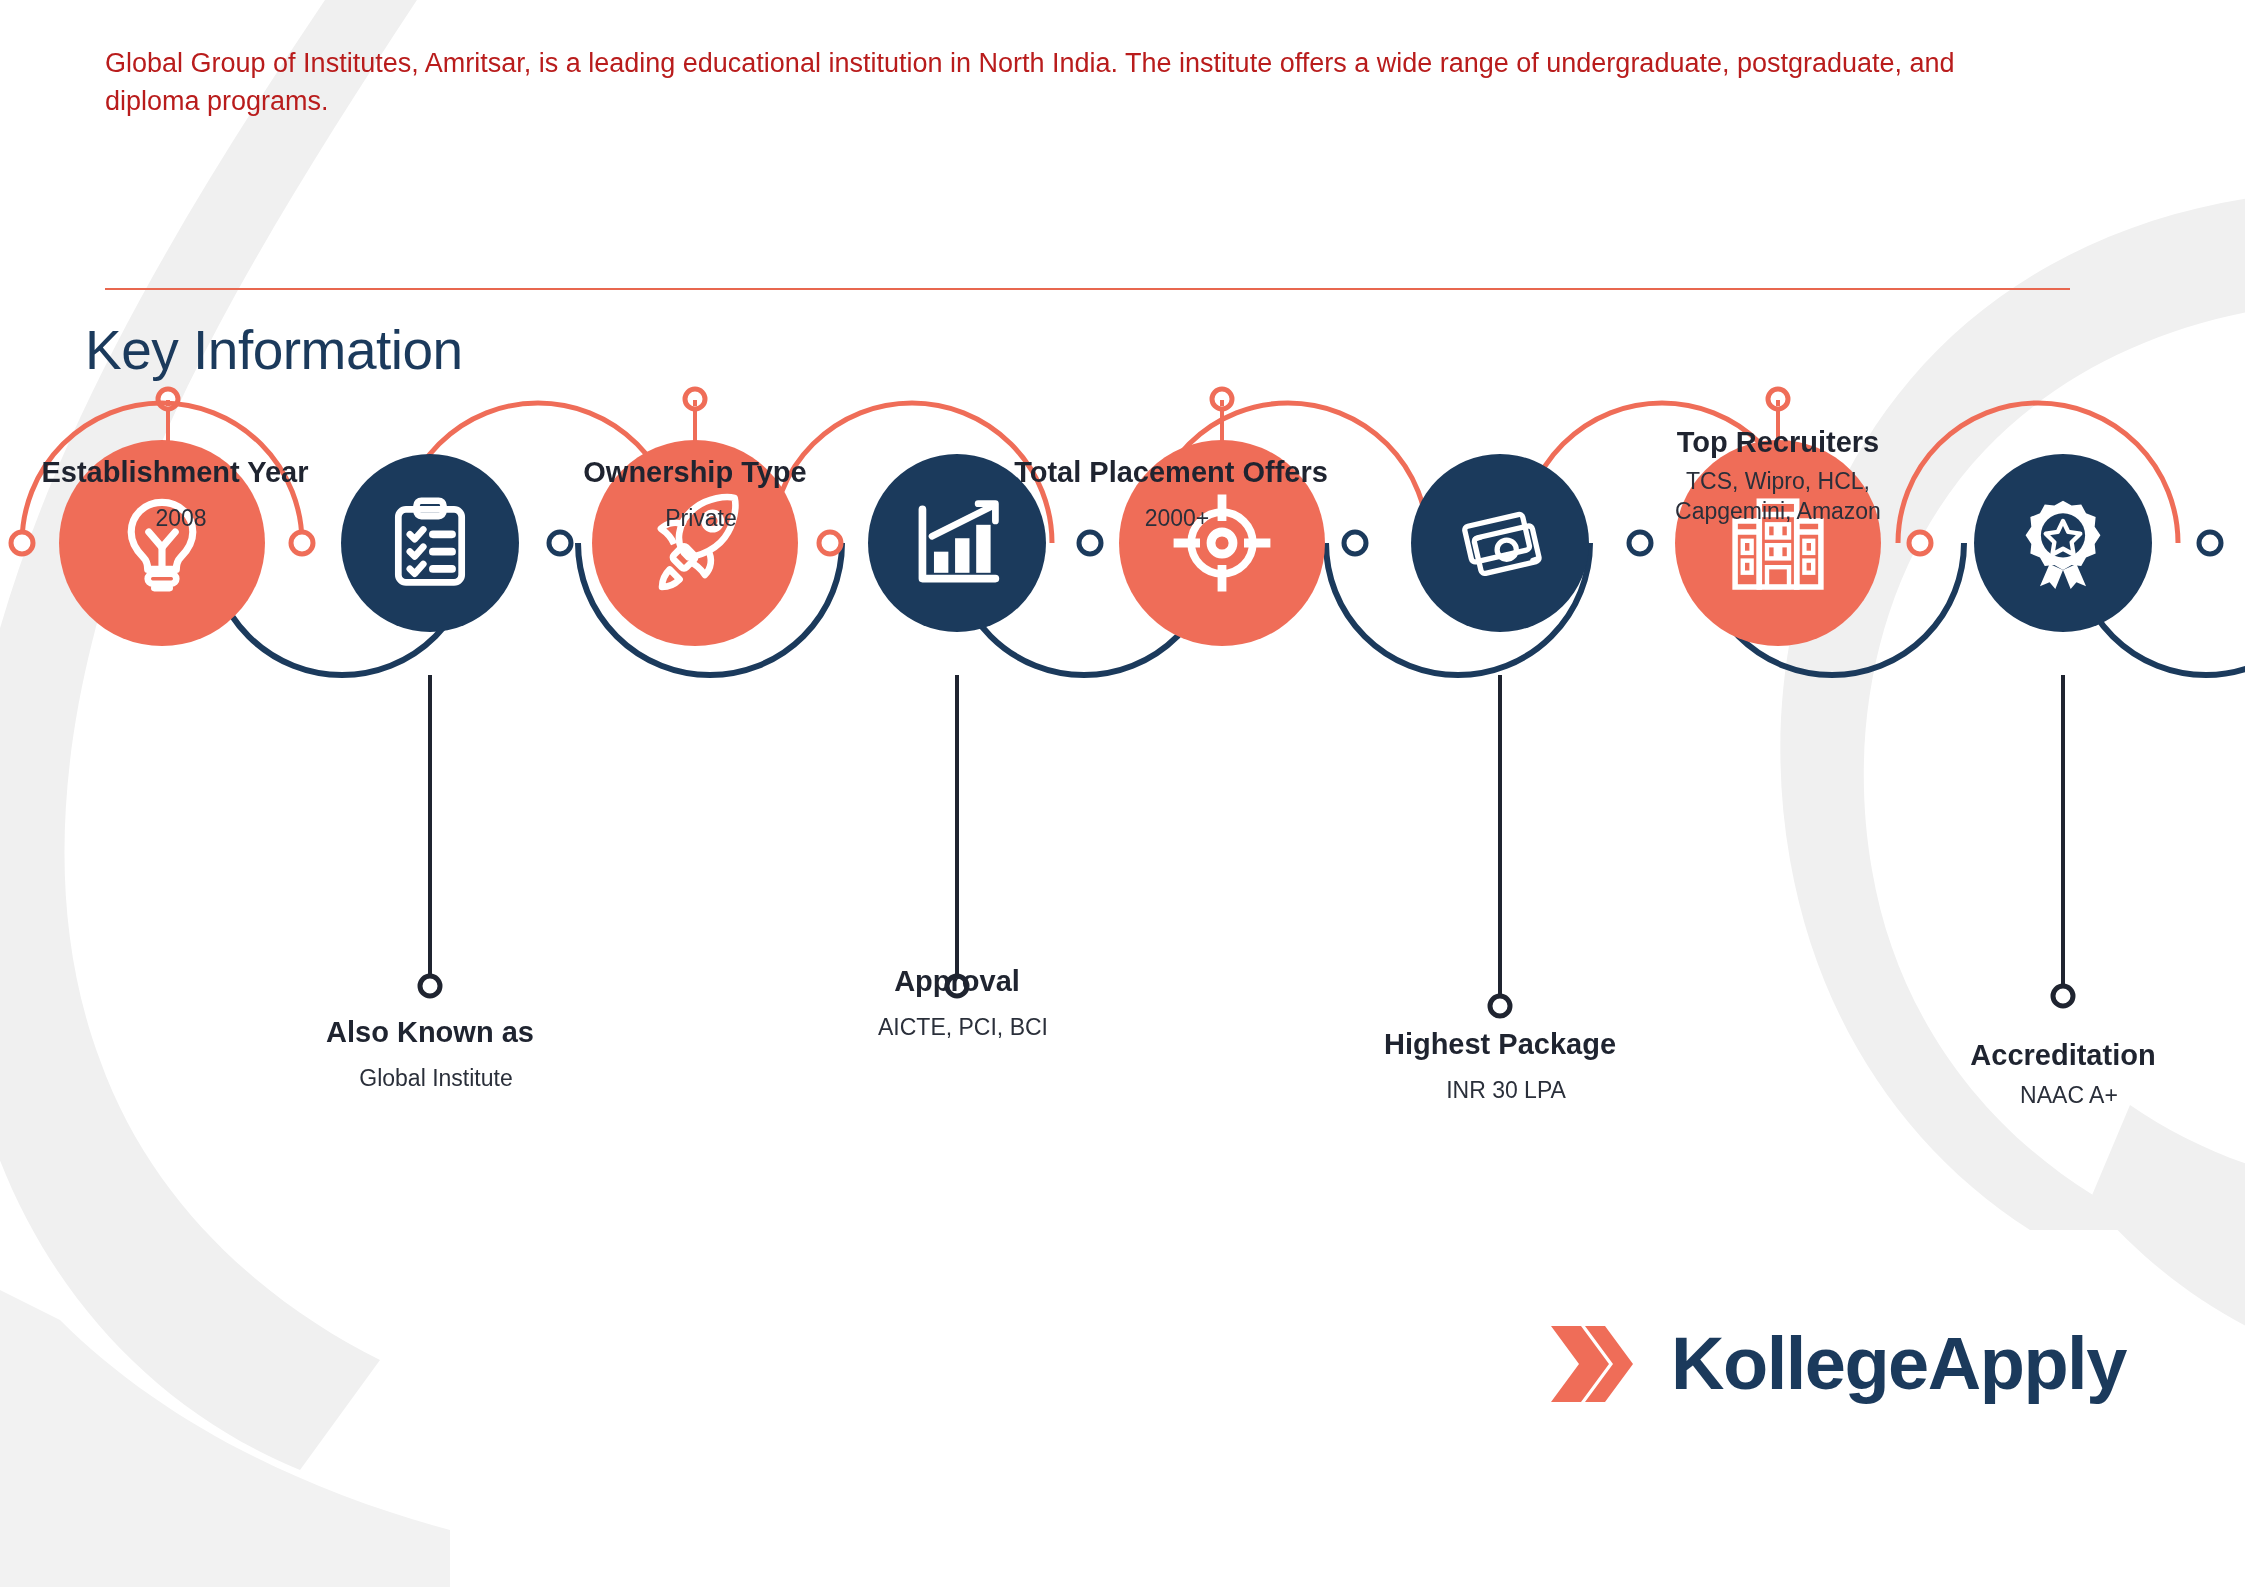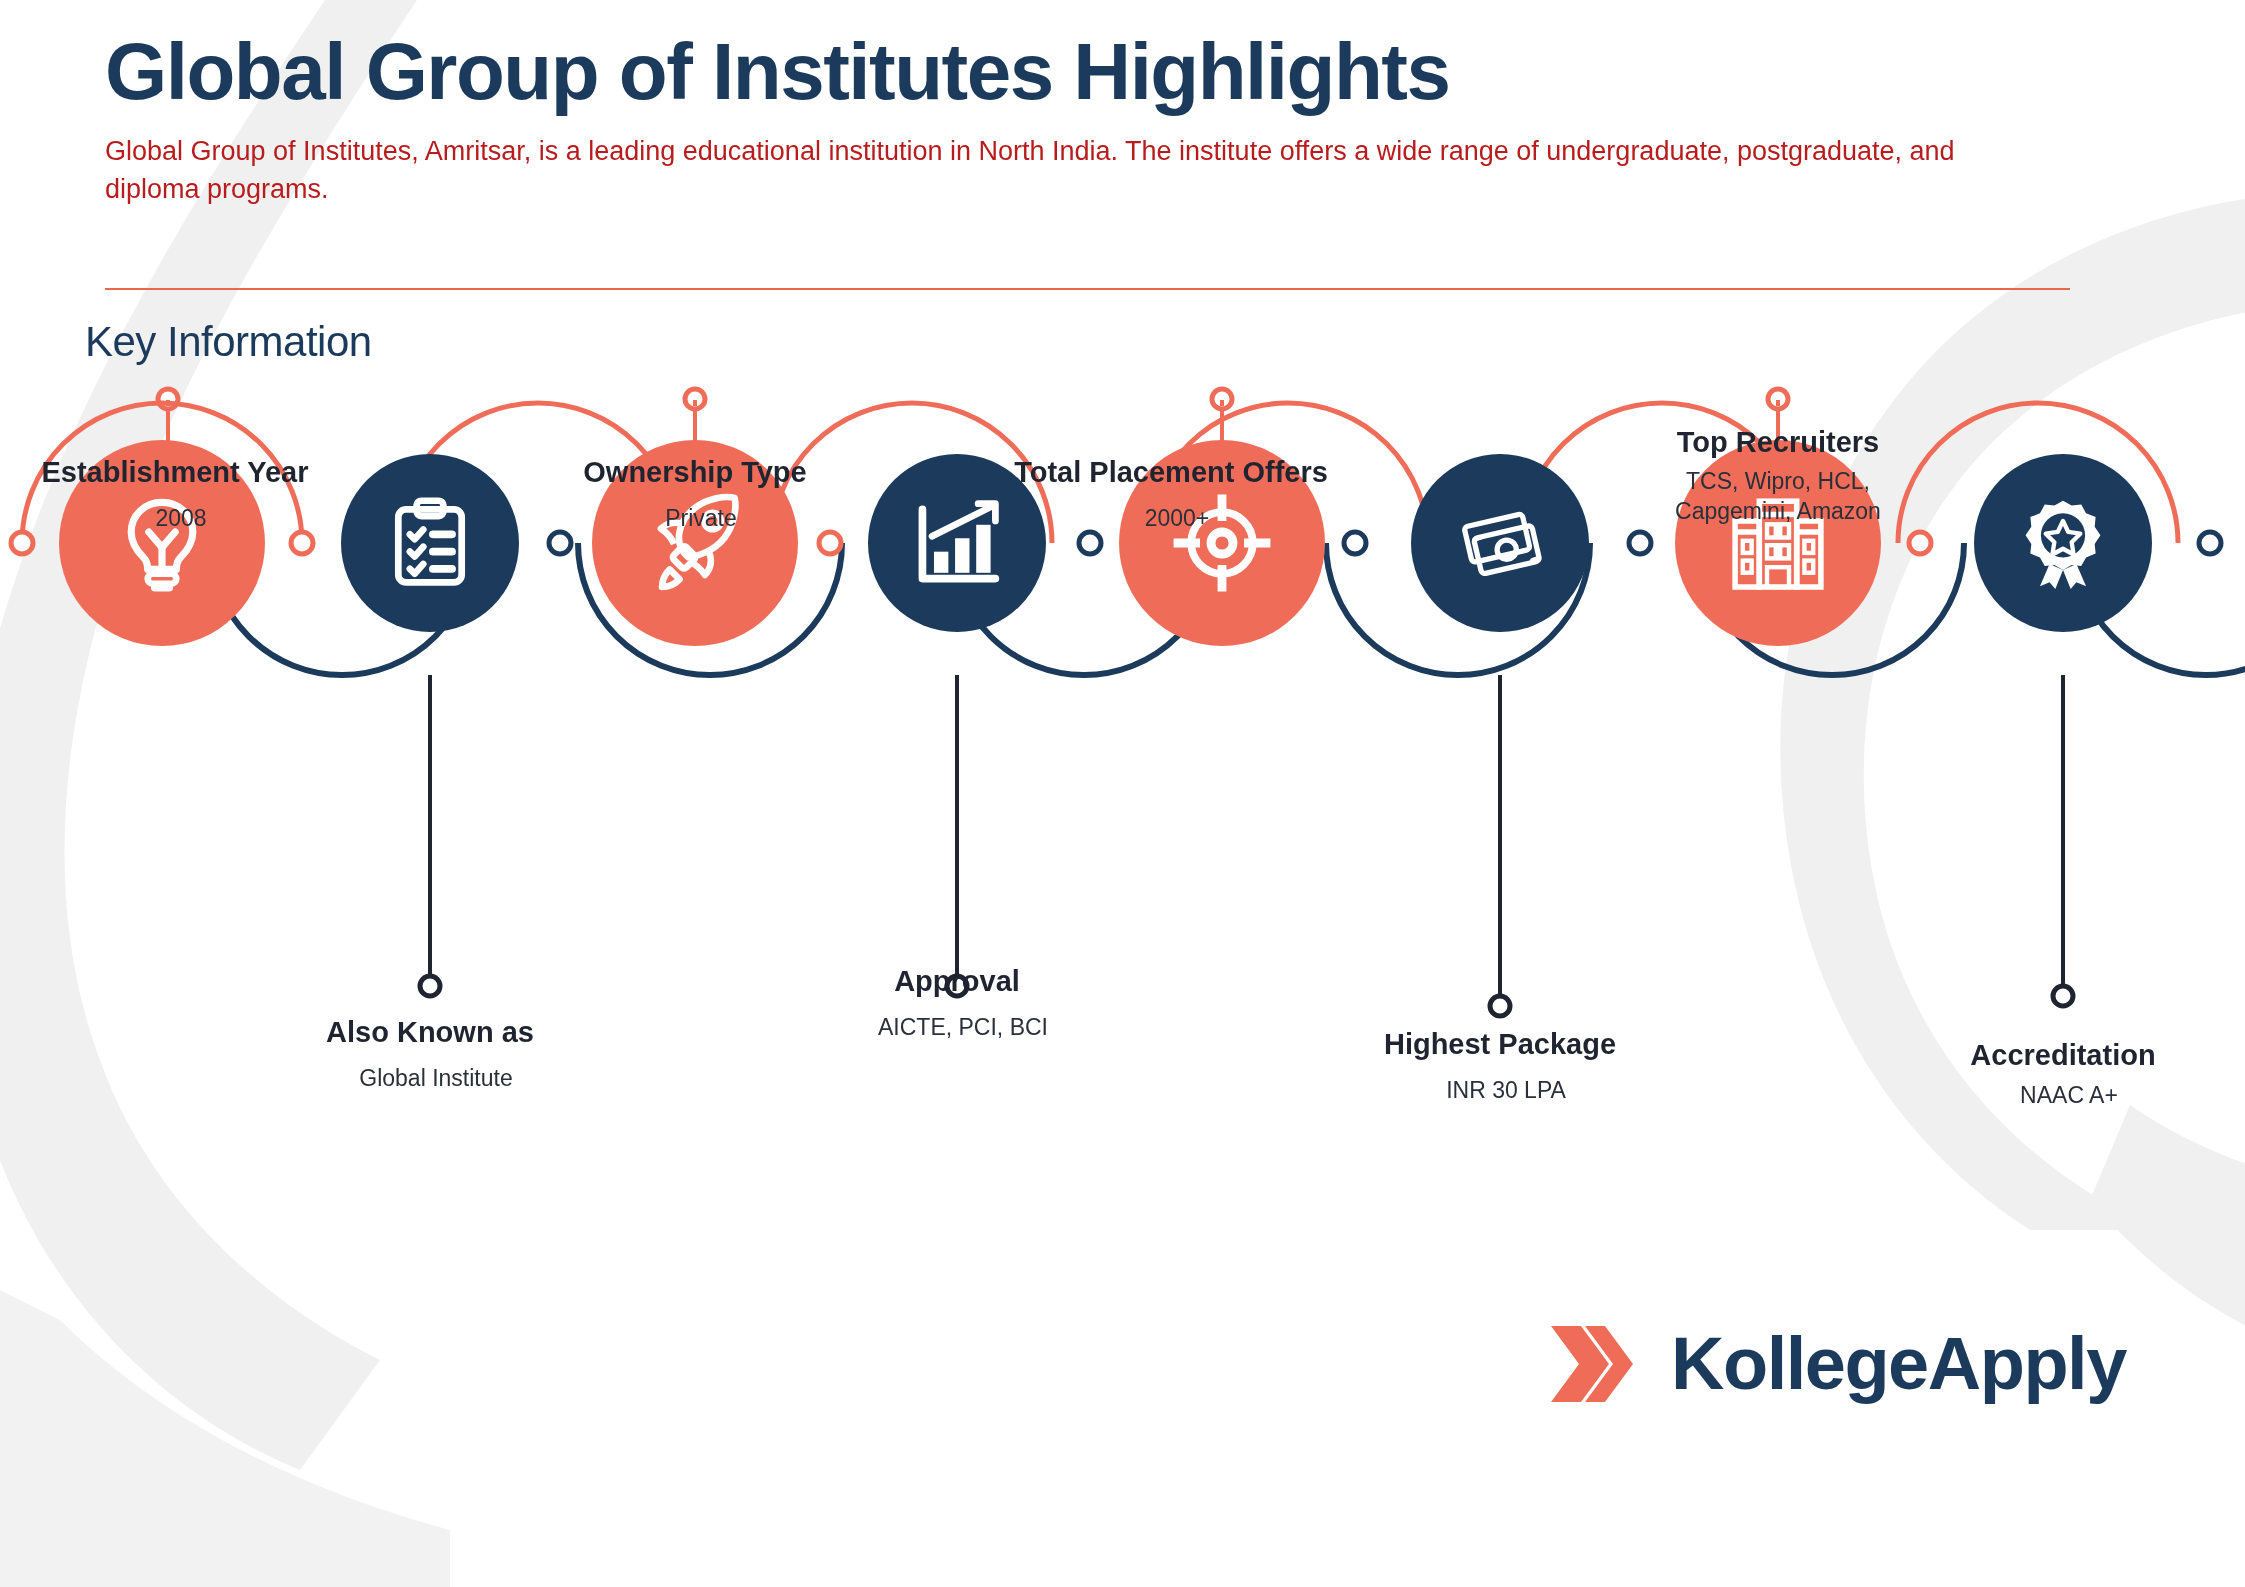--- a/index.html
+++ b/index.html
@@ -55,21 +55,21 @@
     top: 288px;
     width: 1965px;
     height: 2px;
     background: #e8674f;
     z-index: 5;
   }
   #section-title {
     position: absolute;
     left: 85px;
     top: 318px;
-    font-size: 42px;
+    font-size: 55px;
     color: #1b3a5c;
     font-weight: 400;
     letter-spacing: -0.5px;
     z-index: 5;
   }
 
   
   #timeline {
     position: absolute;
     left: 0;
@@ -132,21 +132,20 @@
 
     <path d="M 2380 190 C 2190 185, 2020 250, 1910 380 C 1800 510, 1760 690, 1790 860 C 1818 1020, 1905 1150, 2030 1230
              L 2160 1230 C 2010 1165, 1900 1035, 1872 870 C 1845 715, 1885 555, 1985 450 C 2085 345, 2235 295, 2400 300 Z" fill="#f0f0f0"></path>
 
     <path d="M 2090 1200 C 2150 1270, 2220 1320, 2300 1350 L 2300 1180 C 2240 1165, 2180 1140, 2130 1105 Z" fill="#f0f0f0"></path>
 
     <path d="M 60 1320 C 160 1420, 300 1490, 450 1530 L 450 1610 L -40 1610 L -40 1270 Z" fill="#f2f2f2"></path>
   </svg>
 
   <div id="header">
-    <h1 id="main-title">Global Group of Institutes Highlights</h1>
     <p id="subtitle">Global Group of Institutes, Amritsar, is a leading educational institution in North India. The institute offers a wide range of undergraduate, postgraduate, and diploma programs.</p>
   </div>
   <div id="header-divider"></div>
   <div id="section-title">Key Information</div>
 
   <svg id="timeline" viewBox="0 0 2245 700">
     <defs>
 
       <symbol id="ico-lightbulb" viewBox="0 0 100 100">
         <path d="M50 13 C34 13 22 25 22 40 C22 50 27 57 33 63 C36 66 37 70 37 74 L63 74 C63 70 64 66 67 63 C73 57 78 50 78 40 C78 25 66 13 50 13 Z" fill="none" stroke="#fff" stroke-width="6.5" stroke-linejoin="round"></path>

